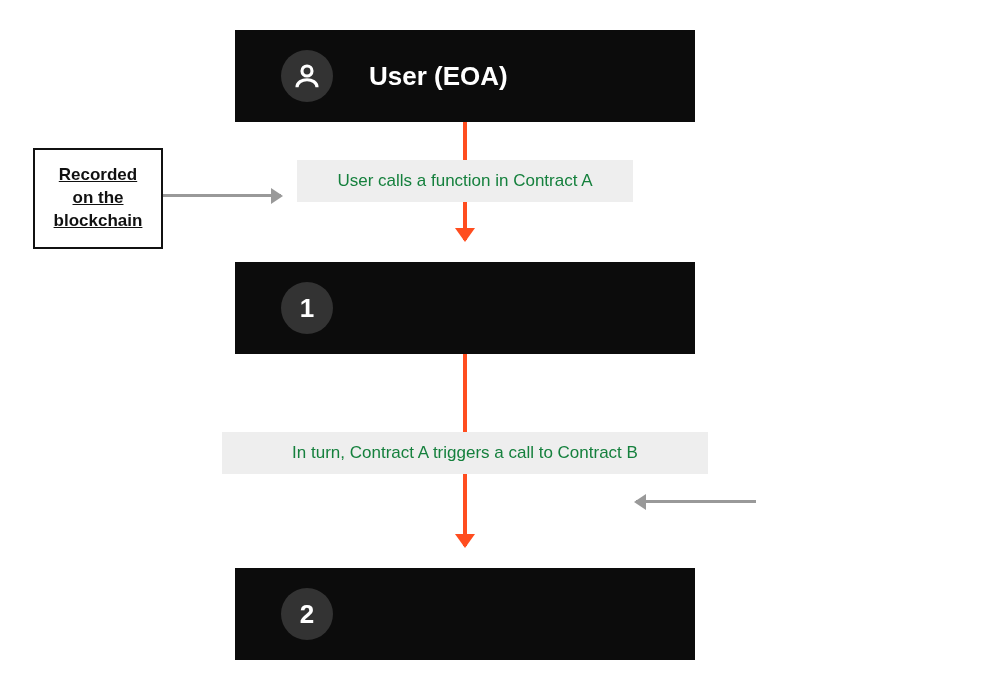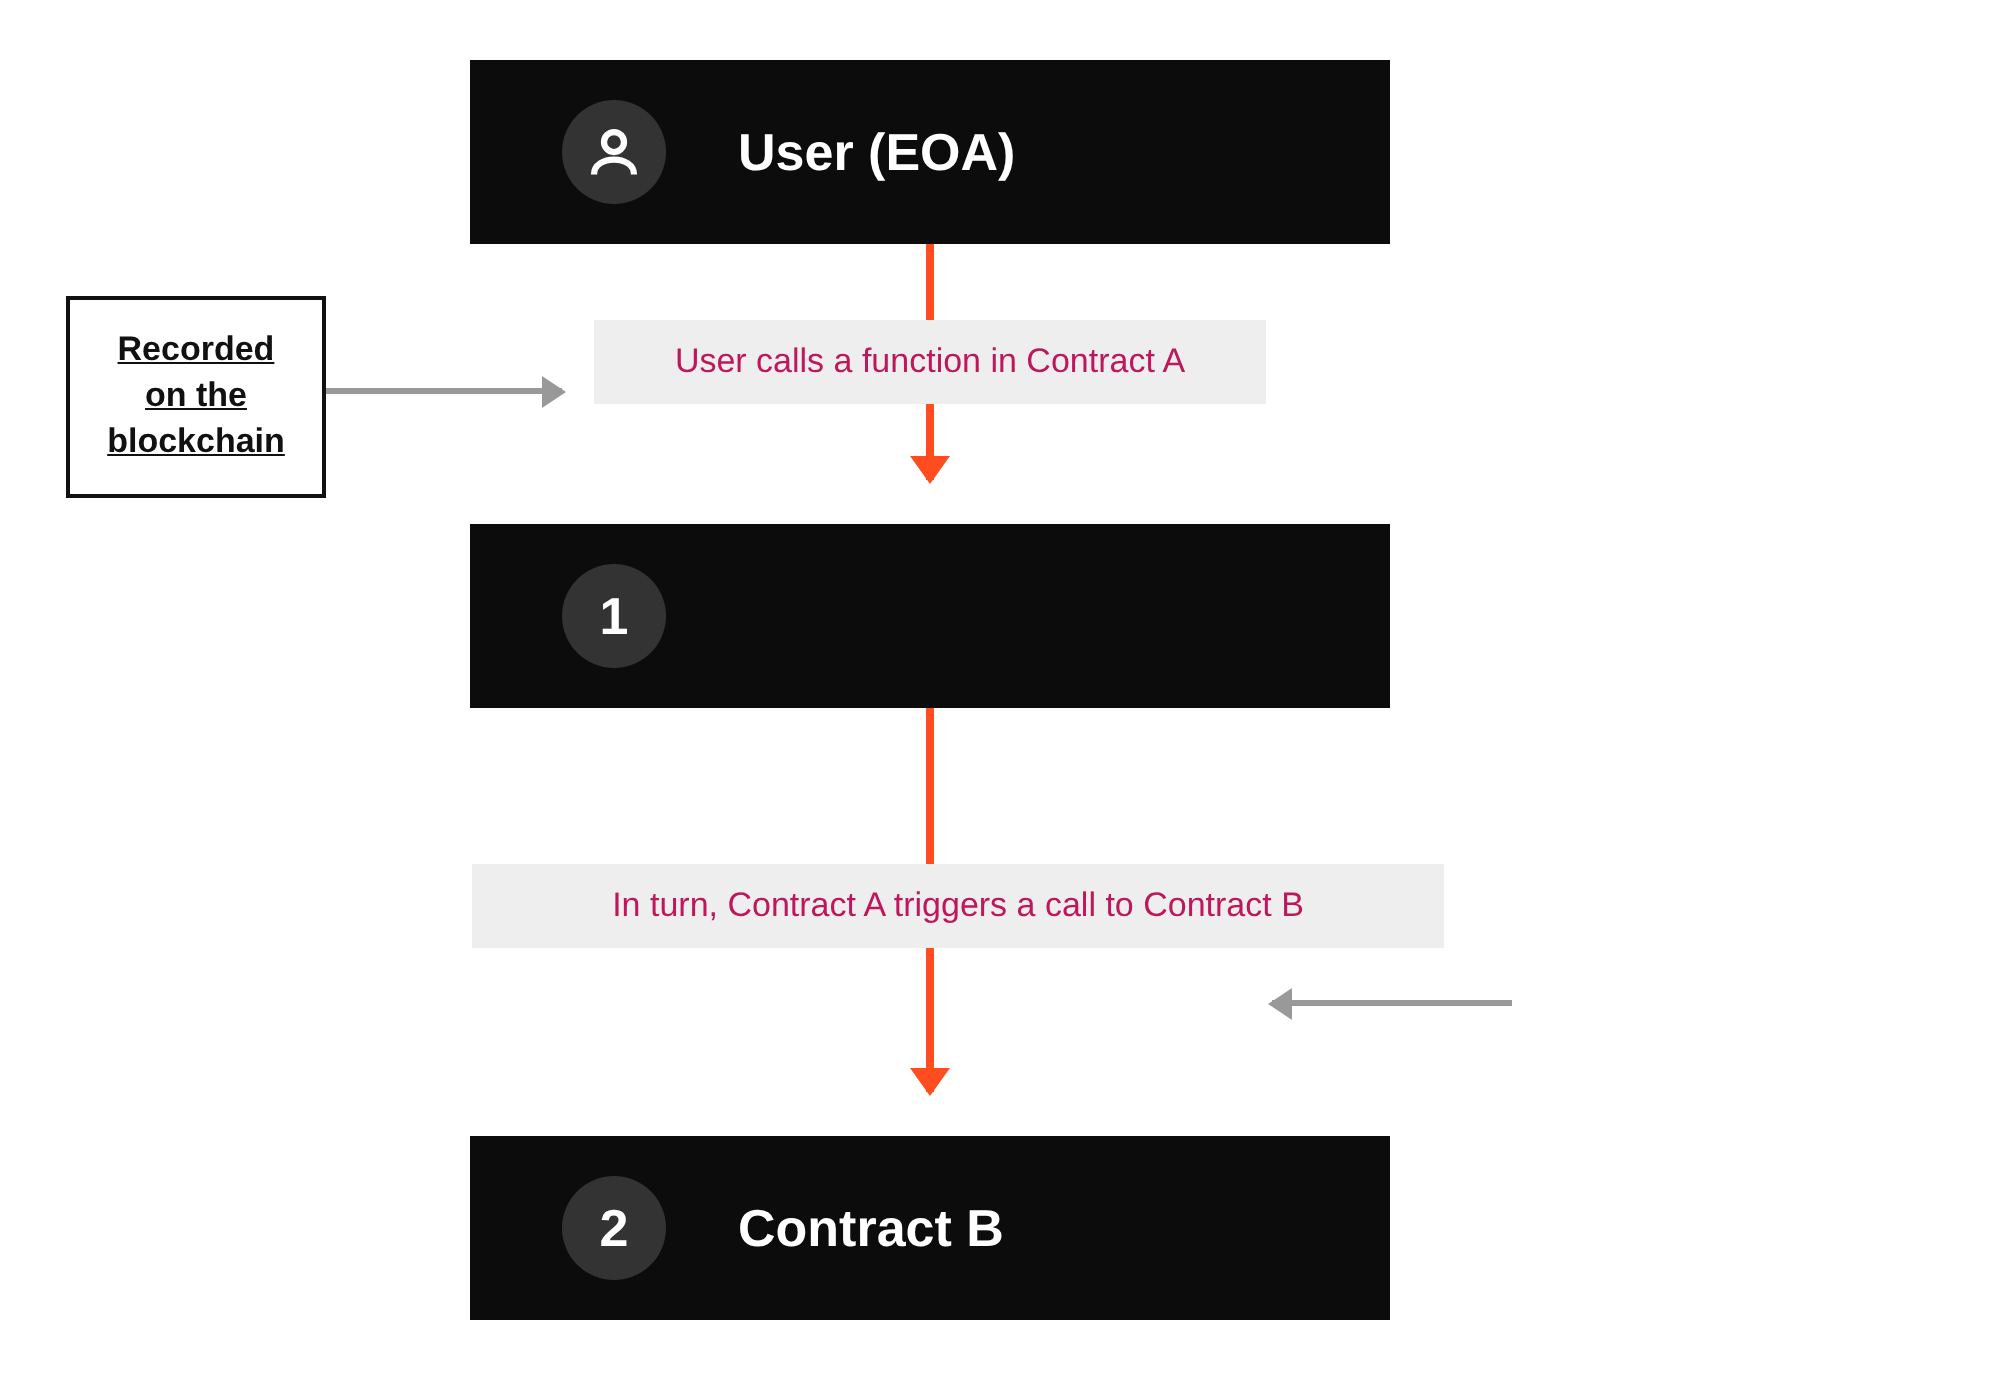--- a/index.html
+++ b/index.html
@@ -1,21 +1,21 @@
 <!DOCTYPE html>
 <html><head>
 <meta charset="utf-8">
 <style>
   html,body{margin:0;padding:0;width:1000px;height:698px;background:#fff;font-family:-apple-system,BlinkMacSystemFont,"Segoe UI",Helvetica,Arial,sans-serif;color:#111;}
   .stage{position:relative;width:1000px;height:698px;}
   .block{position:absolute;background:#0c0c0c;color:#fff;display:flex;align-items:center;gap:36px;padding:0 46px;box-sizing:border-box;}
   .block .circle{width:52px;height:52px;border-radius:50%;background:#333;display:flex;align-items:center;justify-content:center;flex:none;}
   .block .num{font-size:26px;font-weight:600;color:#fff;}
   .block .title{font-size:26px;font-weight:700;}
-  .note{position:absolute;background:#eee;color:#be185d;font-size:17px;display:flex;align-items:center;justify-content:center;text-align:center;padding:0 8px;box-sizing:border-box;}
+  .note{position:absolute;background:#eee;color:#15803d;font-size:17px;display:flex;align-items:center;justify-content:center;text-align:center;padding:0 8px;box-sizing:border-box;}
   .callout{position:absolute;background:#fff;border:2px solid #111;font-size:17px;font-weight:600;color:#111;padding:14px 14px;box-sizing:border-box;text-align:center;line-height:1.35;text-decoration:underline;}
   .arrow-red{position:absolute;width:4px;background:#ff4d1f;}
   .arrow-red::after{content:"";position:absolute;left:50%;bottom:-2px;transform:translateX(-50%);border-left:10px solid transparent;border-right:10px solid transparent;border-top:14px solid #ff4d1f;}
   .arrow-gray-right{position:absolute;height:3px;background:#999;}
   .arrow-gray-right::after{content:"";position:absolute;right:-2px;top:50%;transform:translateY(-50%);border-top:8px solid transparent;border-bottom:8px solid transparent;border-left:12px solid #999;}
   .arrow-gray-left{position:absolute;height:3px;background:#999;}
   .arrow-gray-left::after{content:"";position:absolute;left:-2px;top:50%;transform:translateY(-50%);border-top:8px solid transparent;border-bottom:8px solid transparent;border-right:12px solid #999;}
   svg.user-icon{width:30px;height:30px;stroke:#fff;stroke-width:2.5;fill:none;}
 </style>
 </head>
@@ -42,25 +42,24 @@
   <div class="arrow-gray-right" style="left:163px;top:194px;width:118px;"></div>
 
   <div class="block" style="left:235px;top:262px;width:460px;height:92px;">
     <div class="circle">
       <span class="num">1</span>
     </div>
   </div>
 
   <div class="arrow-red" style="left:463px;top:354px;height:192px;"></div>
 
-  <div class="note" style="left:236px;top:432px;width:486px;height:42px;">In turn, Contract A triggers a call to Contract B</div>
+  <div class="note" style="left:222px;top:432px;width:486px;height:42px;">In turn, Contract A triggers a call to Contract B</div>
 
 
   <div class="arrow-gray-left" style="left:636px;top:500px;width:120px;"></div>
 
   <div class="block" style="left:235px;top:568px;width:460px;height:92px;">
     <div class="circle">
       <span class="num">2</span>
     </div>
-    <div class="title">Contract B</div>
   </div>
 
 </div>
 
 </body></html>

